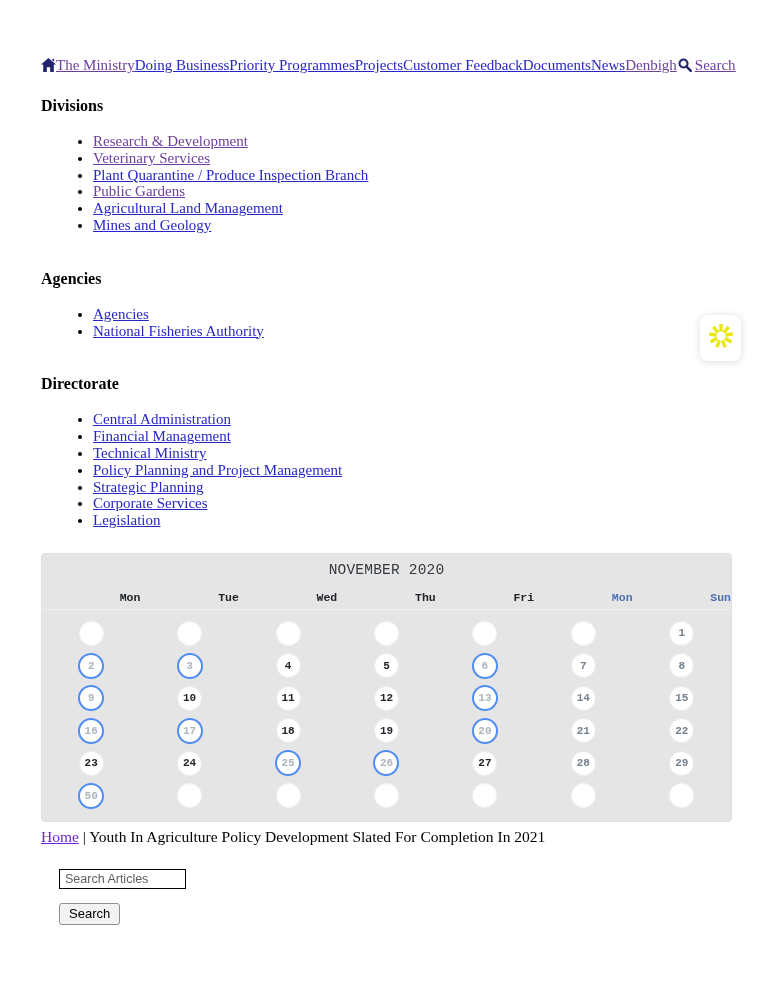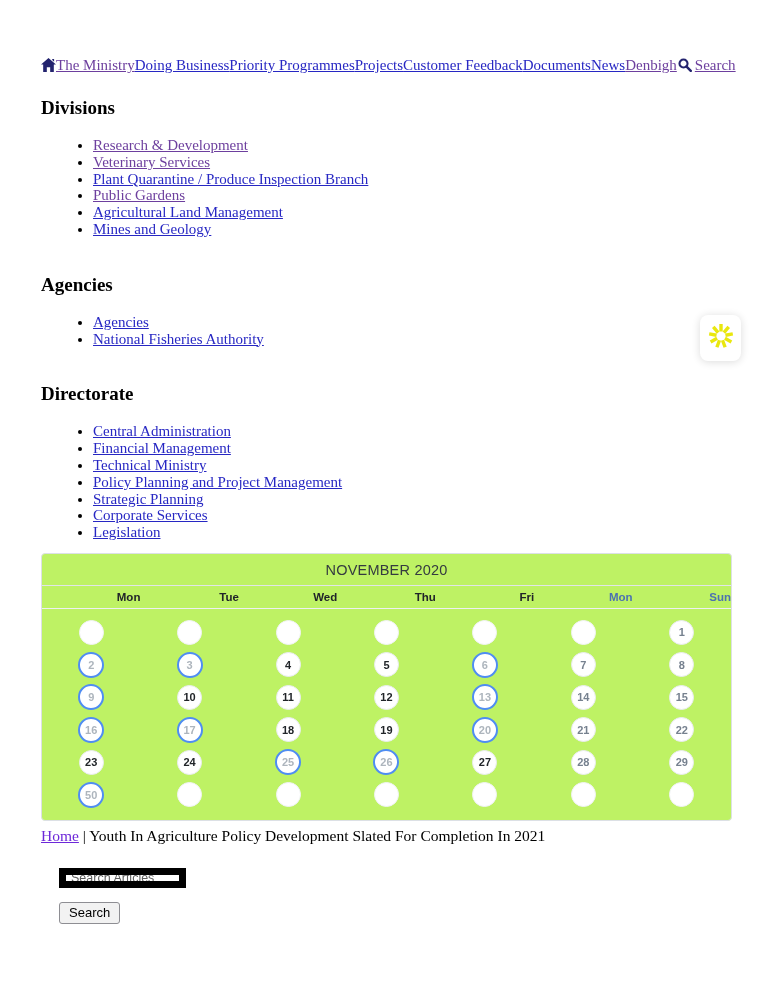--- a/index.html
+++ b/index.html
@@ -22,40 +22,40 @@
   }
   .topnav a { text-decoration: underline; }
   .nav-link { color: #2727c3; }
   .nav-link.visited { color: #6d3f9e; }
   .icon-svg { vertical-align: -2px; }
   .nav-search { color: #6d3f9e; margin-left: 1px; }
   .nav-search .mag { margin-right: 3px; text-decoration: none; }
 
   
   .section h2 {
-    font-size: 19px;
+    font-size: 16px;
     margin: 36px 0 18px 0;
     color: #000000;
     font-weight: bold;
   }
   .section:first-child h2 { margin-top: 23px; }
   .section ul { margin: 12px; padding-left: 40px; }
   .section li { font-size: 15px; line-height: 16.8px; color: #000; }
   .body-link { color: #2727c3; text-decoration: underline; }
   .body-link.visited { color: #6d3f9e; }
 
   
   .calendar {
-    margin-top: 12px;
+    margin-top: 24px;
     border: 1px solid #dcе0e5;
     border: 1px solid #dce0e5;
     border-radius: 4px;
-    font-family: Liberation Sans, sans-serif;
+    font-family: Liberation Mono, monospace;
     overflow: hidden;
-    background: #bef264;
+    background: #e5e5e5;
   }
   .cal-title {
     text-align: center;
     padding: 8px 0 7px 0;
     font-size: 14.5px;
     letter-spacing: 0.2px;
     color: #343a40;
     border-bottom: 1px solid #e1e5e9;
   }
   .cal-weekdays {
@@ -106,21 +106,21 @@
     margin-top: 6px;
     font-size: 15.5px;
     color: #000;
   }
   .breadcrumb a { color: #6d28d9; text-decoration: underline; }
 
   
   .article-search { margin: 23px 0 0 18px; }
   .article-search input {
     width: 127px; height: 20px;
-    border: 7px solid #000000;
+    border: 1px solid #000000;
     padding: 2px 5px;
     font-family: "Liberation Sans", sans-serif;
     font-size: 12.5px;
     color: #444;
     outline: none;
   }
   .article-search input::placeholder { color: #5f5f5f; opacity: 1; }
   .article-search button {
     display: block;
     margin-top: 14px;

